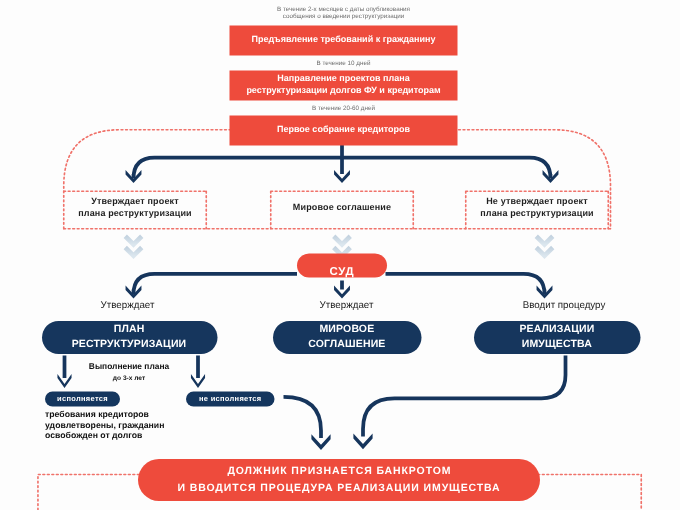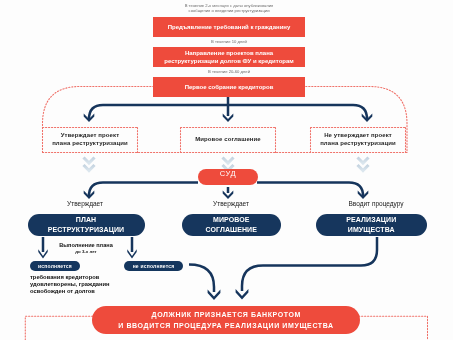--- a/index.html
+++ b/index.html
@@ -6,22 +6,22 @@
   body{width:453px;height:340px;background:#fdfdfd;font-family:"Liberation Sans",sans-serif;overflow:hidden;
        -webkit-font-smoothing:antialiased;}
   #stage{position:relative;width:453px;height:340px;}
   .redbox{position:absolute;background:#ee4b3c;color:#fff;display:flex;align-items:center;justify-content:center;
           text-align:center;font-weight:bold;font-size:6px;line-height:8px;white-space:pre-line;}
   .note{position:absolute;color:#6d6d6d;text-align:center;font-size:4.2px;line-height:5.4px;white-space:pre-line;}
   svg.layer{position:absolute;left:0;top:0;width:453px;height:340px;overflow:visible;}
   .dashbox{position:absolute;box-sizing:border-box;display:flex;align-items:center;
            justify-content:center;text-align:center;color:#1f1f1f;font-size:6px;line-height:7.6px;
            white-space:pre-line;font-weight:bold;letter-spacing:.1px;}
-  .pill-red{position:absolute;background:#ee4b3c;border-radius:999px;color:#fff;display:flex;align-items:flex-start;
-            justify-content:center;font-weight:normal;font-size:7.6px;letter-spacing:.5px;text-indent:.5px;}
+  .pill-red{position:absolute;background:#ee4b3c;border-radius:999px;color:#fff;display:flex;align-items:flex-end;
+            justify-content:center;font-weight:bold;font-size:7.6px;letter-spacing:.5px;text-indent:.5px;}
   .pill-navy{position:absolute;background:#16365d;border-radius:999px;color:#fff;display:flex;align-items:center;
              justify-content:center;text-align:center;font-weight:bold;font-size:7px;line-height:9.6px;
              white-space:pre-line;letter-spacing:.1px;text-indent:.1px;}
   .pill-small{position:absolute;background:#14365e;border-radius:999px;color:#fff;display:flex;align-items:center;
               justify-content:center;font-weight:bold;font-size:5px;letter-spacing:.2px;}
   .caption{position:absolute;text-align:center;color:#1a1a1a;font-size:6.5px;line-height:8px;white-space:pre-line;}
   .result-text{position:absolute;color:#111;font-size:5.8px;line-height:7.2px;white-space:pre-line;font-weight:bold;}
   .banner{position:absolute;background:#ee4b3c;border-radius:999px;color:#fff;display:flex;align-items:center;
           justify-content:center;text-align:center;font-weight:bold;font-size:7px;line-height:11px;
           white-space:pre-line;letter-spacing:.6px;text-indent:.6px;}

